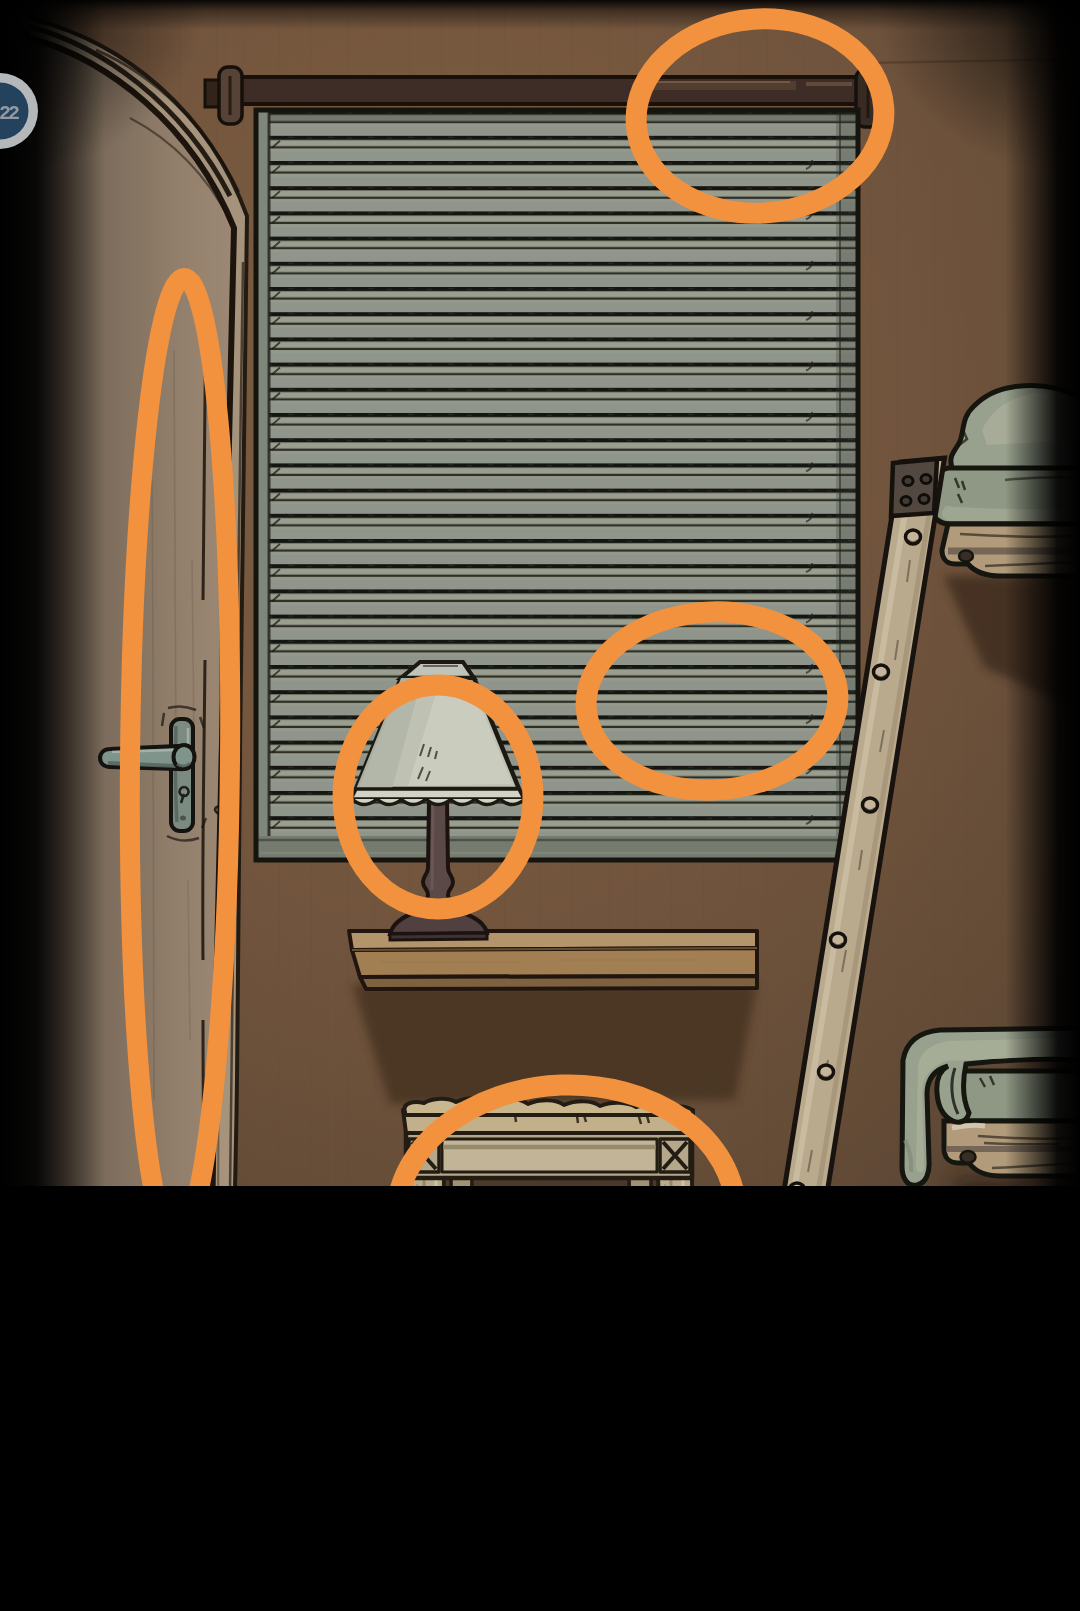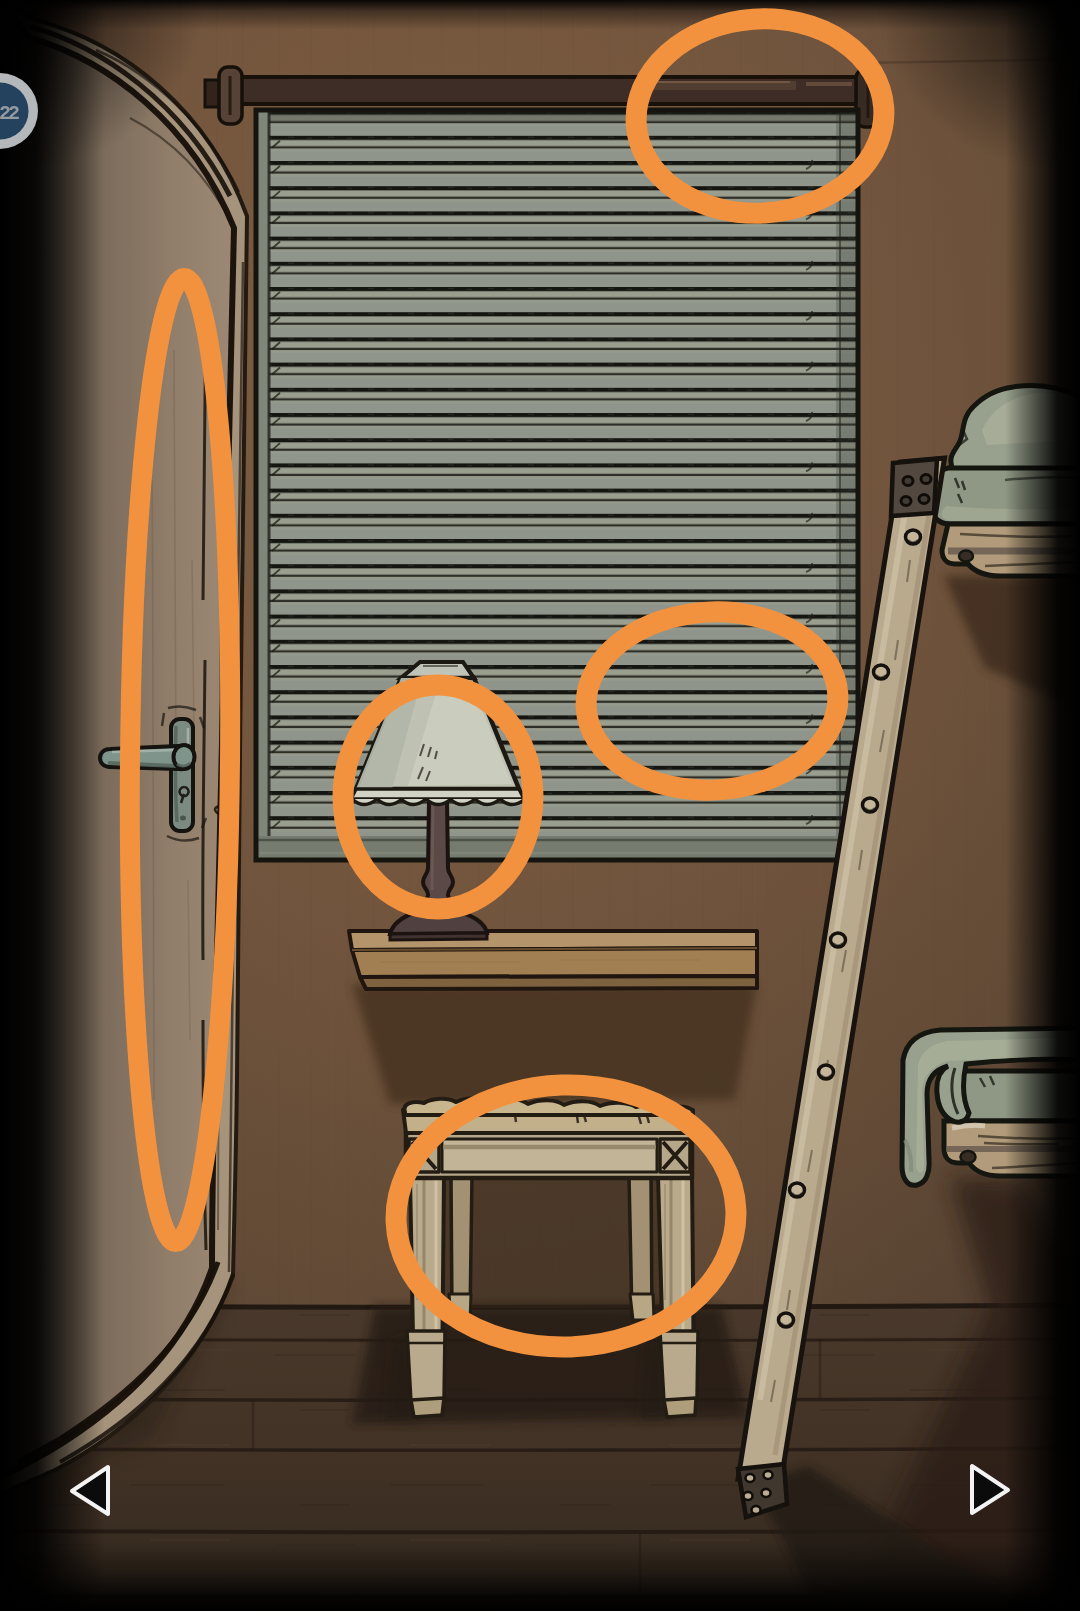--- a/index.html
+++ b/index.html
@@ -1,14 +1,14 @@
 <!DOCTYPE html>
 <html><head><meta charset="utf-8"><style>
 html,body{margin:0;padding:0;background:#000;}
-#scene{width:1080px;height:1611px;position:relative;overflow:hidden;font-family:"Liberation Sans",sans-serif;}
+#scene{width:1080px;height:1186px;position:relative;overflow:hidden;font-family:"Liberation Sans",sans-serif;}
 </style></head><body>
 <div id="scene">
 <svg width="1080" height="1611" viewBox="0 0 1080 1611" xmlns="http://www.w3.org/2000/svg">
 <defs>
 <radialGradient id="wallg" cx="0.42" cy="0.30" r="0.95">
           <stop offset="0" stop-color="#8a6749"></stop>
           <stop offset="0.45" stop-color="#7b5c43"></stop>
           <stop offset="0.75" stop-color="#68503b"></stop>
           <stop offset="1" stop-color="#544133"></stop>
         </radialGradient>

